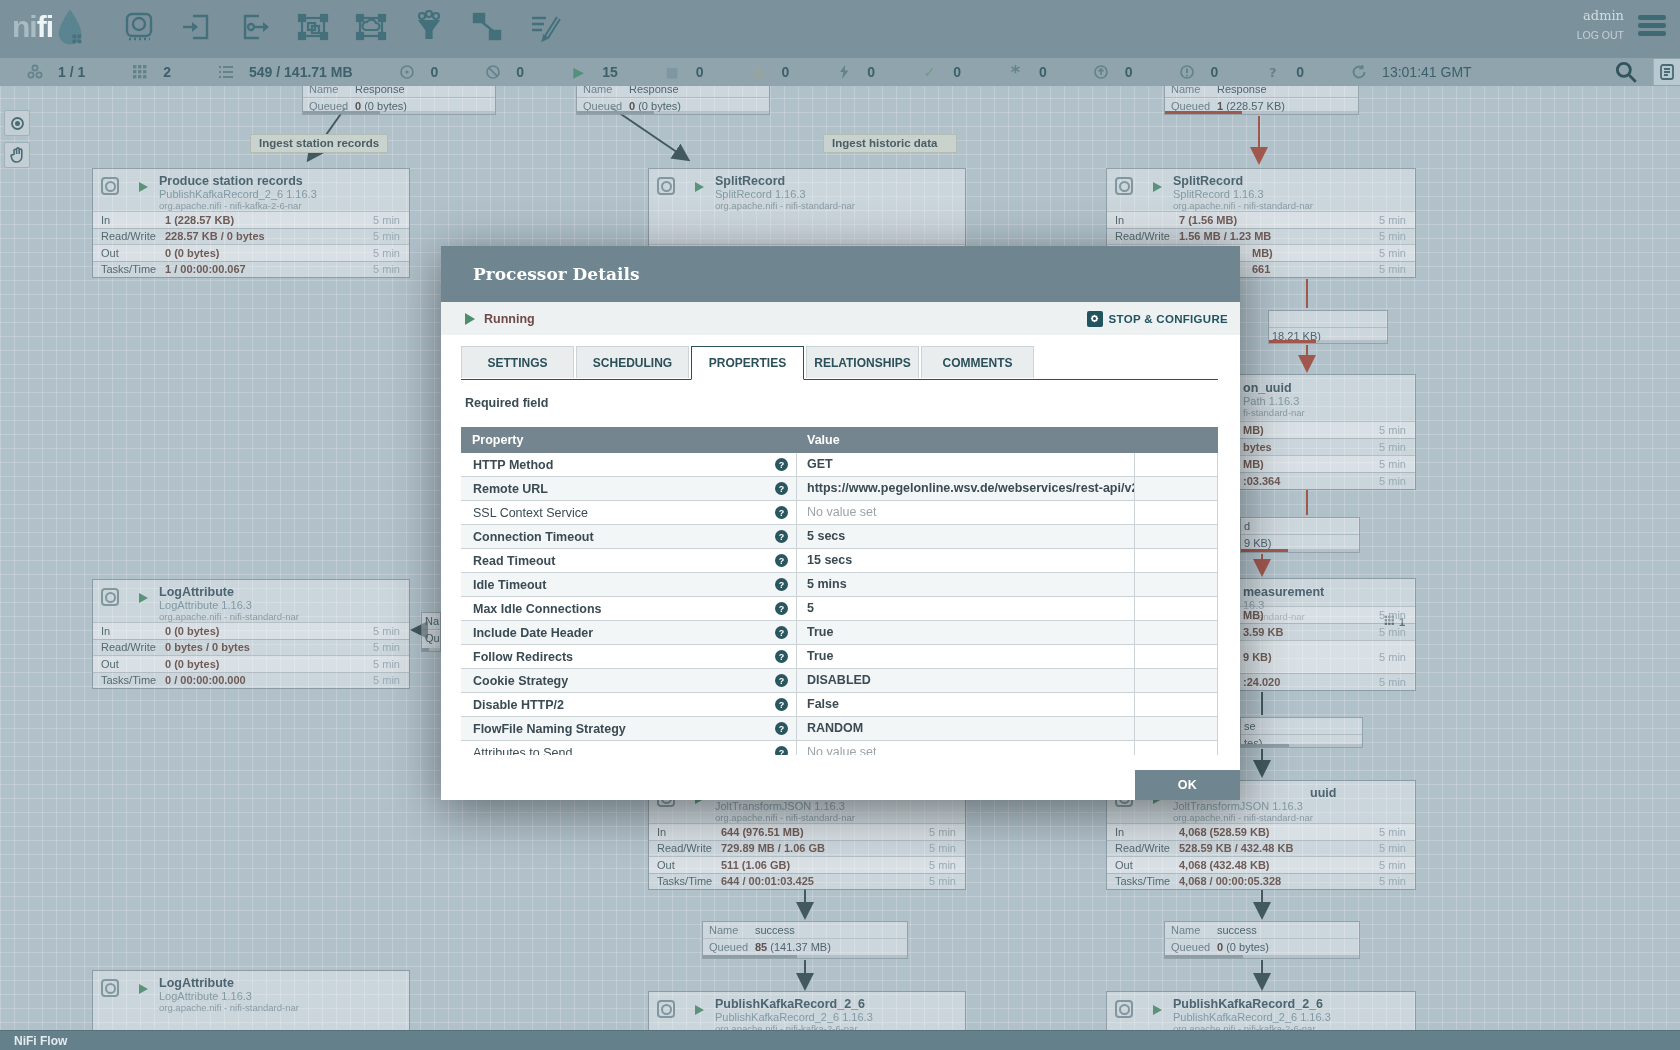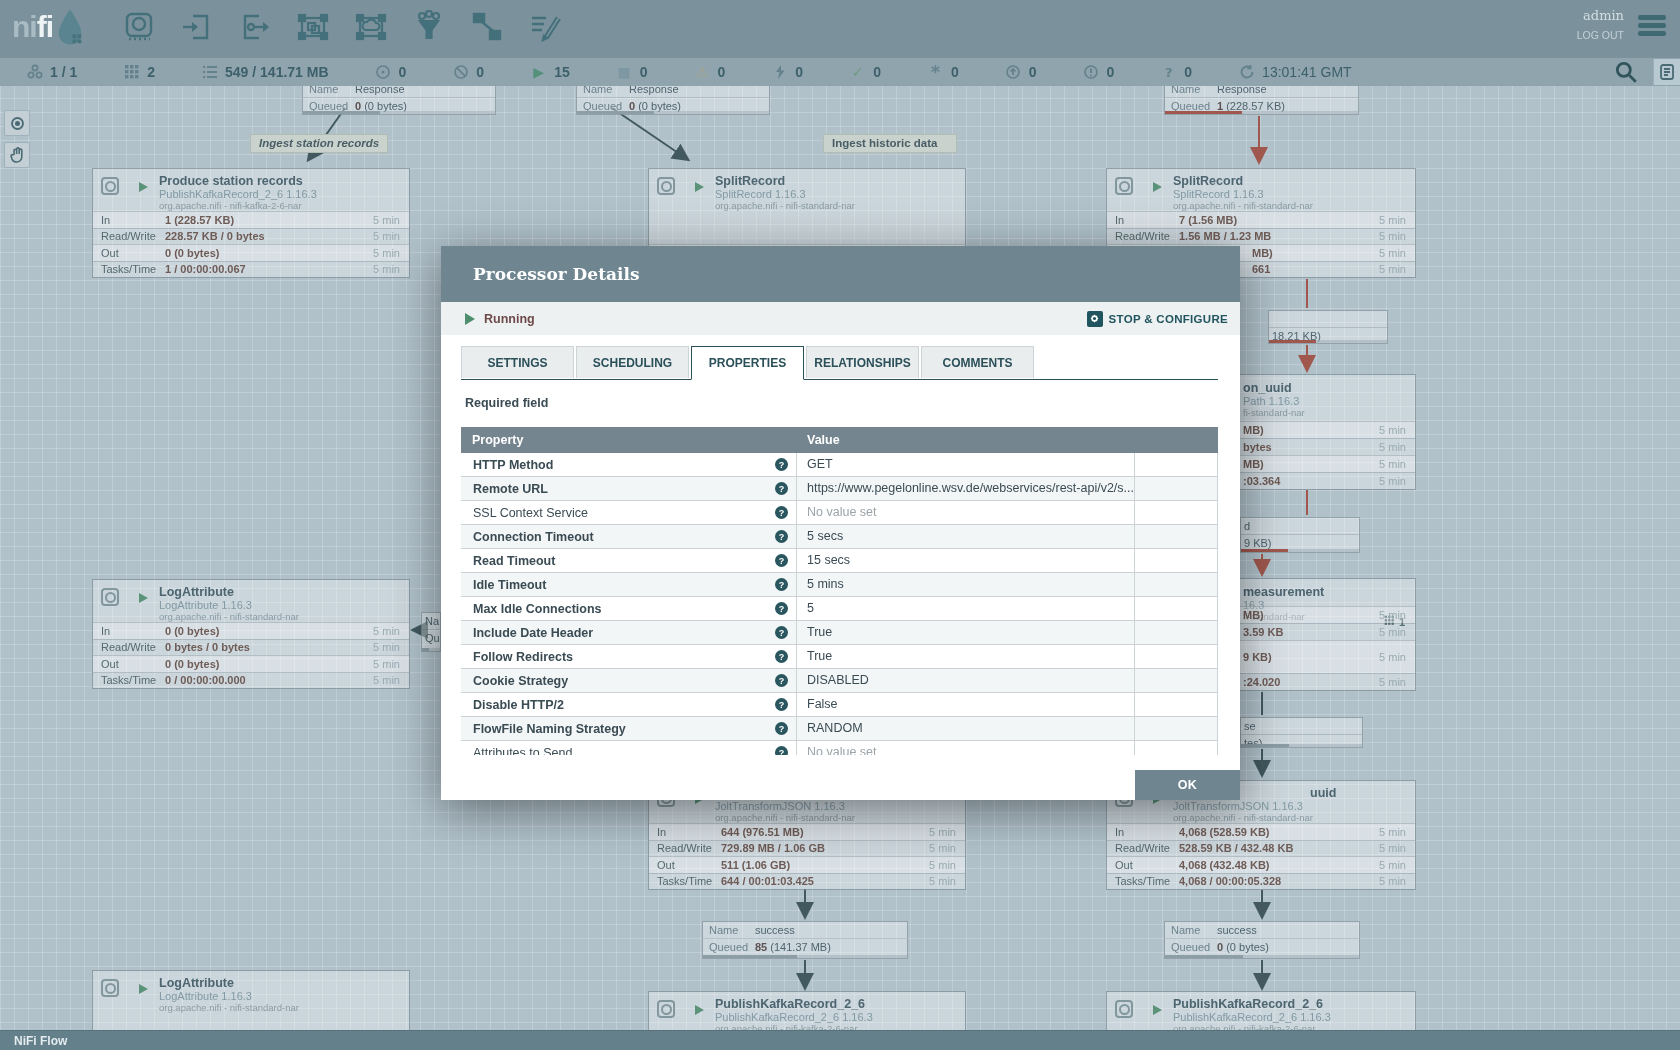--- a/index.html
+++ b/index.html
@@ -20,21 +20,21 @@
   .toolbar{position:absolute;left:122px;top:10px;display:flex;gap:24px;align-items:center}
   .tb-ic{width:34px;height:34px;color:#44707b;cursor:grab}
   .tb-ic svg{width:34px;height:34px}
   .hdr-user{position:absolute;right:56px;top:8px;text-align:right;color:#d3dde1;font-family:"DejaVu Serif",serif;font-size:13px}
   .hdr-logout{position:absolute;right:56px;top:29px;text-align:right;color:#c3d1d6;font-size:10.5px;cursor:pointer}
   .hamburger{position:absolute;right:14px;top:15px;width:28px;height:22px;cursor:pointer}
   .hamburger i{display:block;height:5px;background:#3f6a74;border-radius:2px;margin-bottom:3px}
   
   .statusbar{position:absolute;left:0;top:58px;width:1680px;height:28px;background:#8fa4ad;z-index:40;display:flex;align-items:center}
   .sb-items{display:flex;align-items:center;gap:46px;padding-left:26px}
-  .sb-item{display:flex;align-items:center;gap:7px;white-space:nowrap}
+  .sb-item{display:flex;align-items:center;gap:15px;white-space:nowrap}
   .sb-item .ic{display:inline-flex;align-items:center;justify-content:center;width:17px;height:17px;color:#64828c;font-family:"DejaVu Sans",sans-serif;font-size:14px;line-height:1}
   .sb-item .num{font-weight:bold;font-size:14px;color:#3d606b}
   .ic-running{color:#55917a!important}.ic-stopped{color:#7e98a3!important}
   .ic-invalid{color:#a7a385!important}.ic-up-to-date{color:#6f9a83!important}
   .sb-right{position:absolute;right:0;top:0;height:28px;display:flex;align-items:center}
   .sb-search{width:26px;height:26px;color:#30535c;margin-right:14px;cursor:pointer}
   .sb-panelbtn{width:26px;height:26px;background:#b9c9d1;border-left:1px solid #9db0b8;display:flex;align-items:center;justify-content:center;color:#4a6a74;cursor:pointer}
   
   .pal-btn{position:absolute;width:24px;height:24px;background:#c3cfd5;border:1px solid #9fb2bb;border-radius:2px;z-index:10;display:flex;align-items:center;justify-content:center;color:#4a6a74;cursor:pointer}
   
@@ -90,21 +90,21 @@
   .ptable{position:absolute;left:20px;top:181px;width:757px}
   .phead{height:26px;background:#75858f;display:flex;color:#fff;font-size:12.5px;font-weight:bold;line-height:26px}
   .phead .h1{width:336px;padding-left:11px;box-sizing:border-box}
   .phead .h2{width:338px;padding-left:10px;box-sizing:border-box}
   .tbody{height:302px;overflow:hidden}
   .prow{display:flex;height:24px;box-sizing:border-box;border-bottom:1px solid #ccd3d7;font-size:12.5px;background:#fff}
   .prow:nth-child(even){background:#f3f6f7}
   .pname{width:336px;box-sizing:border-box;border-right:1px solid #ccd3d7;display:flex;align-items:center;justify-content:space-between;padding:0 8px 0 12px;color:#3a4b54}
   .prow.req .pname .pn{font-weight:bold}
   .help{width:13px;height:13px;border-radius:50%;background:#2a565f;color:#fff;font-size:9px;font-weight:bold;display:flex;align-items:center;justify-content:center;flex:none;cursor:pointer}
-  .pval{width:338px;box-sizing:border-box;border-right:1px solid #ccd3d7;line-height:23px;padding-left:10px;font-weight:normal;color:#3a4b54;white-space:nowrap;overflow:hidden}
+  .pval{width:338px;box-sizing:border-box;border-right:1px solid #ccd3d7;line-height:23px;padding-left:10px;font-weight:bold;color:#3a4b54;white-space:nowrap;overflow:hidden}
   .pval.unset{font-weight:normal;color:#9ba4a9}
   .pempty{flex:1;border-right:1px solid #ccd3d7}
   .ok-btn{position:absolute;right:0;bottom:0;width:105px;height:30px;background:#6f8691;color:#fff;font-size:12.5px;font-weight:bold;display:flex;align-items:center;justify-content:center;cursor:pointer;letter-spacing:.5px}
 </style>
 </head>
 <body>
 
 <svg class="layer" viewBox="0 0 1680 1050">
   <defs>
     <marker id="ahd" markerWidth="9" markerHeight="9" refX="7" refY="4.5" orient="auto">
@@ -534,21 +534,21 @@
       <div class="conn-row">
         <span class="cv">Na</span>
       </div>
       <div class="conn-row">
         <span class="cv">Qu</span>
       </div>
       <div class="conn-bar">
         <i></i>
       </div>
     </div>
-    <div class="flowlabel" style="left: 250px; top: 134px; width: 138px; height: 19px; font-style: italic;">Ingest station records</div>
+    <div class="flowlabel" style="left: 250px; top: 134px; width: 138px; height: 19px;">Ingest station records</div>
     <div class="flowlabel" style="left: 823px; top: 134px; width: 134px; height: 19px;">Ingest historic data</div>
   </div>
 
 <div class="app-header">
   <div class="logo">
     <span class="ni">ni</span>
       <span class="fi">fi</span>
     <svg width="30" height="38" viewBox="0 0 24 30">
       <path d="M12 1 C12 1 3 13 3 20 a9 9 0 0 0 18 0 C21 13 12 1 12 1 Z" fill="#5a8590"></path>
       <rect x="14" y="21" width="3" height="3" fill="#46727c"></rect>

